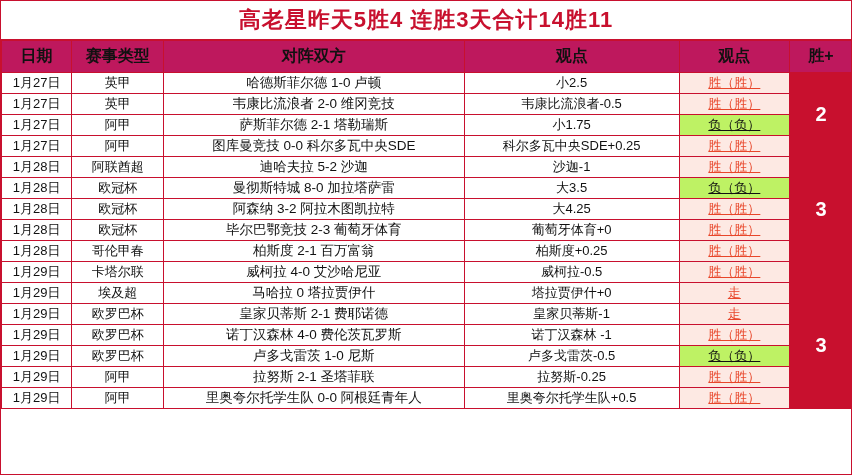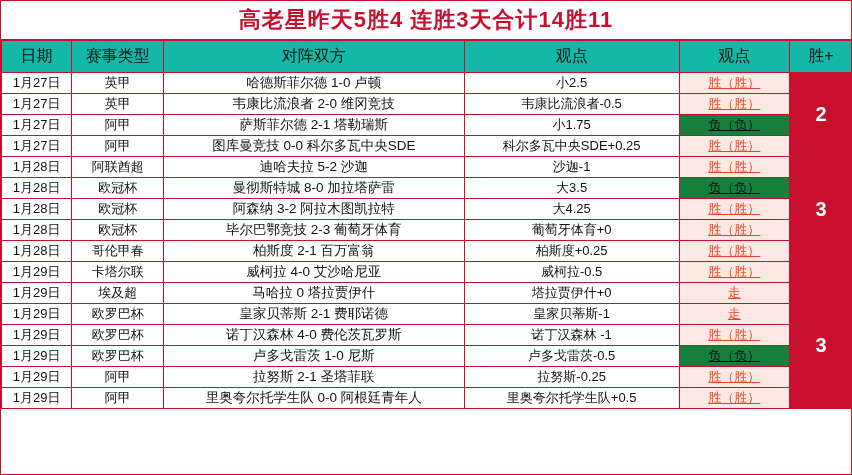--- a/index.html
+++ b/index.html
@@ -47,22 +47,22 @@
     vertical-align: middle;
     font-size: 13px;
     color: #111111;
     padding: 0 2px;
     overflow: hidden;
     white-space: nowrap;
   }
   thead th {
     height: 31px;
     font-size: 16px;
-    font-weight: normal;
-    background: #14b8a6;
+    font-weight: bold;
+    background: #be185d;
     color: #111111;
   }
   tbody tr {
     height: 21px;
   }
   .col-date { width: 70px; }
   .col-type { width: 92px; }
   .col-match { width: 300px; }
   .col-view { width: 215px; }
   .col-result { width: 110px; }
@@ -73,21 +73,21 @@
   td.cell-match { font-size: 13.5px; }
   td.cell-view { font-size: 13px; margin-top: 15px; }
 
   td.cell-result {
     background: #fde9e3;
     color: #e8462a;
     font-size: 13px;
     text-decoration: underline;
   }
   td.cell-result.lose {
-    background: #15803d;
+    background: #bef264;
     color: #111111;
   }
   td.cell-result.push {
     background: #fde9e3;
     color: #e8462a;
   }
   td.cell-streak {
     background: #c8102e;
     color: #ffffff;
     font-size: 20px;

